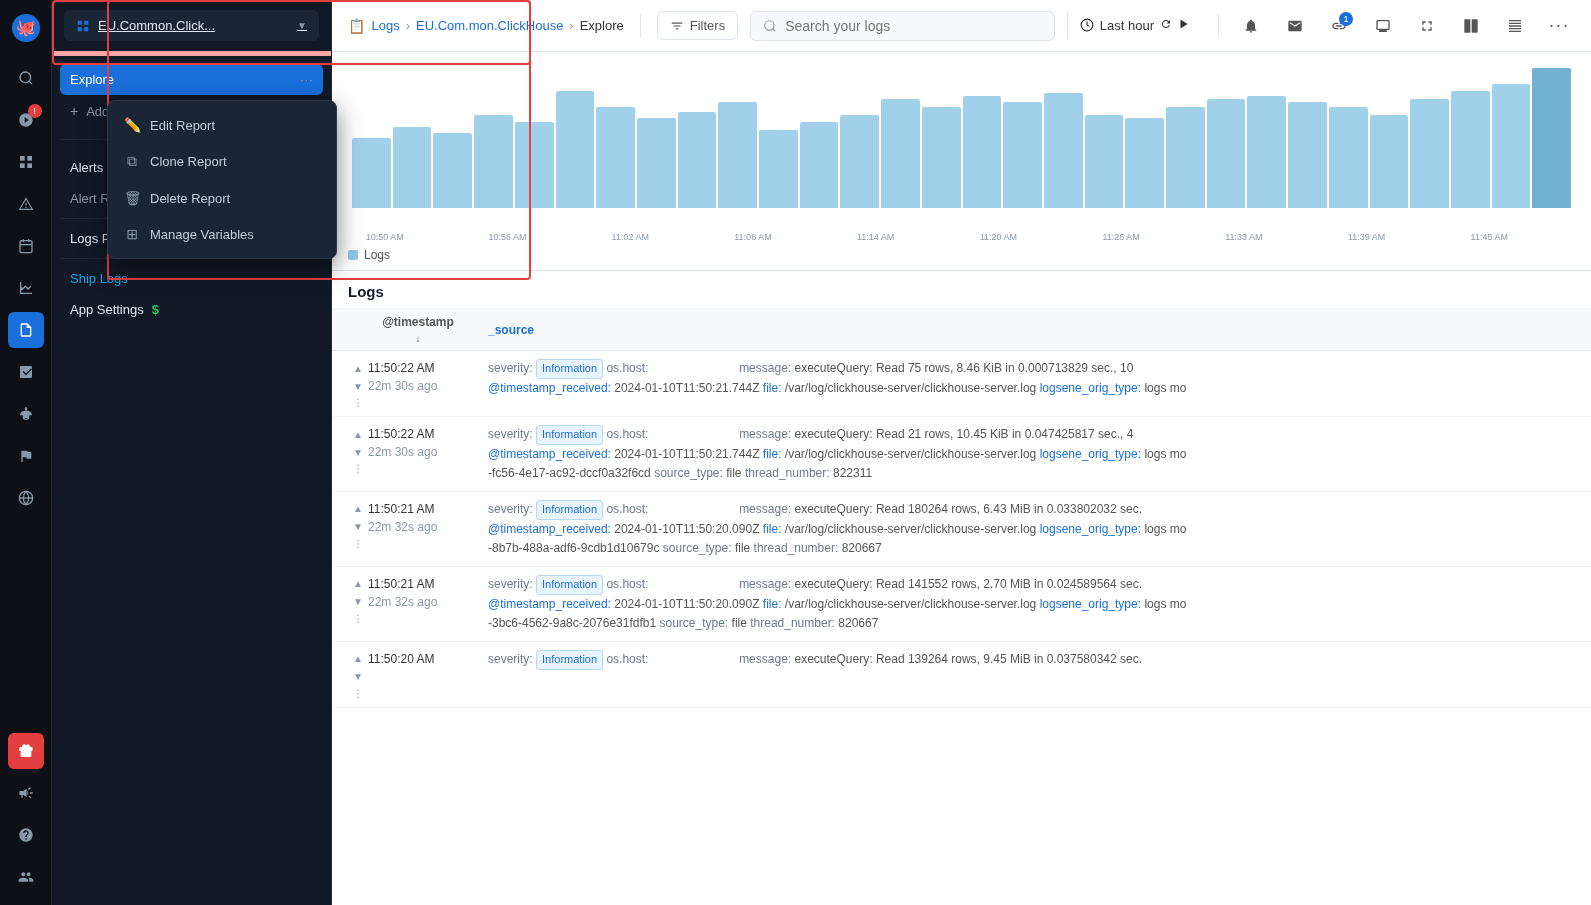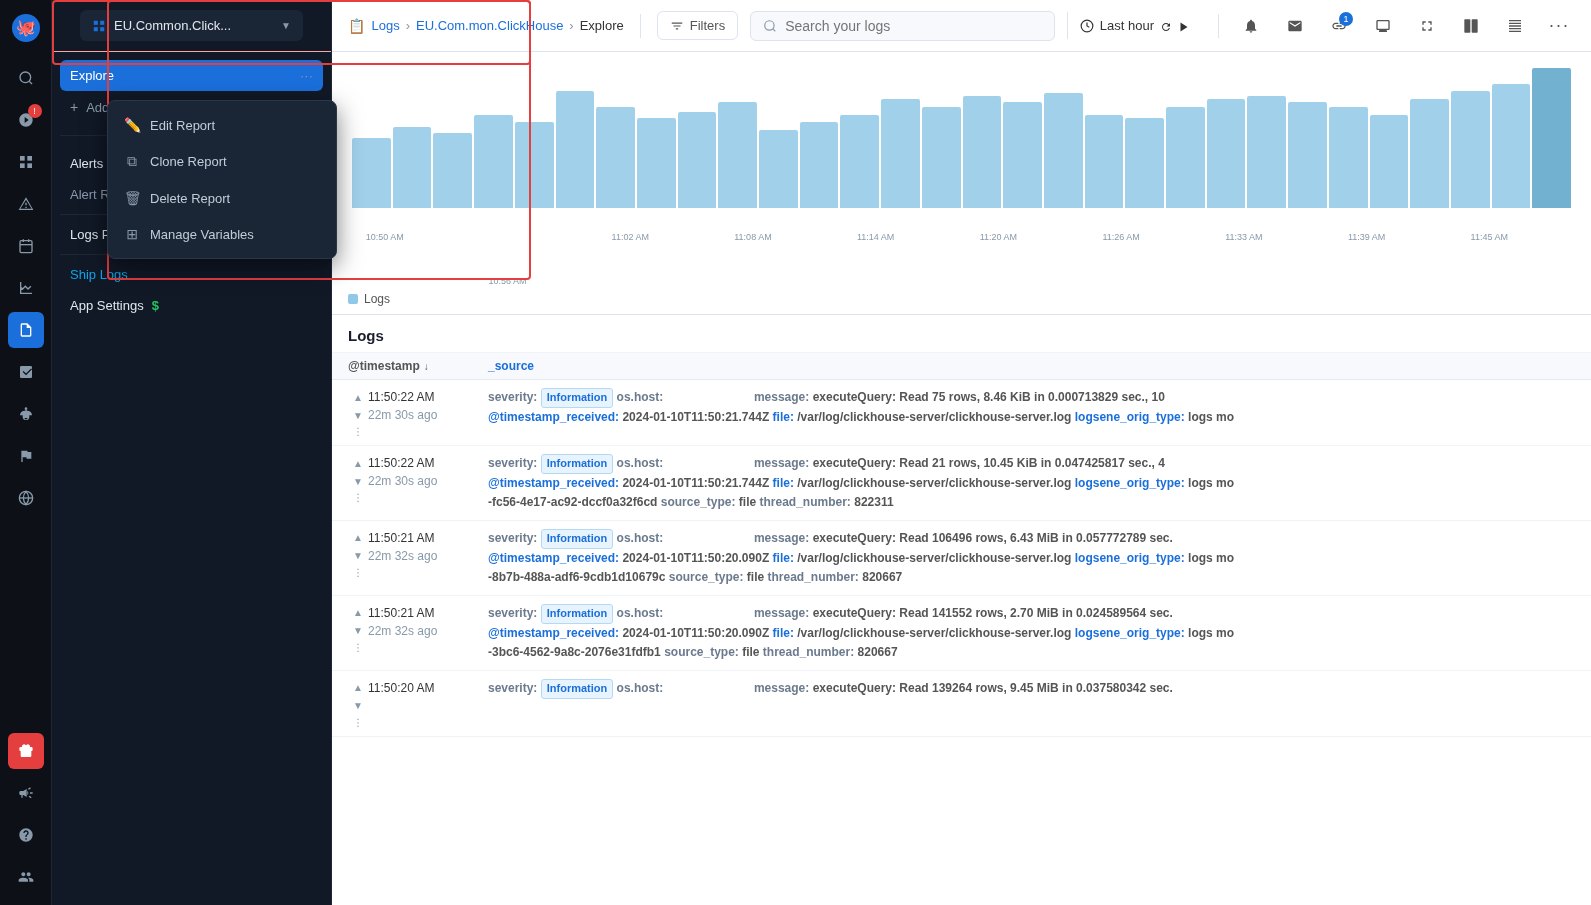--- a/index.html
+++ b/index.html
@@ -9,21 +9,21 @@
     .icon-bar { width: 52px; background: #0d1117; display: flex; flex-direction: column; align-items: center; padding: 10px 0; gap: 6px; border-right: 1px solid #1e2733; flex-shrink: 0; }
     .icon-bar .logo { width: 36px; height: 36px; margin-bottom: 8px; }
     .icon-btn { width: 36px; height: 36px; display: flex; align-items: center; justify-content: center; border-radius: 6px; cursor: pointer; color: #8899aa; font-size: 16px; position: relative; }
     .icon-btn.active { background: #1a6fdb; color: #fff; }
     .icon-btn .badge { position: absolute; top: 2px; right: 2px; background: #e53e3e; color: white; border-radius: 50%; width: 14px; height: 14px; font-size: 9px; display: flex; align-items: center; justify-content: center; }
     .icon-bar-bottom { margin-top: auto; display: flex; flex-direction: column; align-items: center; gap: 6px; }
     .icon-btn.gift { background: #e53e3e; color: white; }
 
     
     .sidebar { width: 280px; background: #111927; display: flex; flex-direction: column; flex-shrink: 0; border-right: 1px solid #1e2733; position: relative; }
-    .sidebar-header { padding: 10px 28px; border-bottom: 1px solid #fca5a5; }
+    .sidebar-header { padding: 10px 12px; border-bottom: 5px solid #fca5a5; text-decoration: underline; }
     .workspace-selector { display: flex; align-items: center; gap: 8px; background: #1a2535; border-radius: 6px; padding: 8px 12px; cursor: pointer; }
     .workspace-name { font-size: 13px; color: #e0e6ed; flex: 1; white-space: nowrap; overflow: hidden; text-overflow: ellipsis; }
     .chevron-down { color: #8899aa; font-size: 10px; }
 
     .sidebar-nav { padding: 8px; }
     .nav-item { display: flex; align-items: center; gap: 8px; padding: 8px 10px; border-radius: 6px; cursor: pointer; color: #8899aa; font-size: 13px; }
     .nav-item.active { background: #1a6fdb; color: #fff; }
     .nav-item .dots { margin-left: auto; color: #8899aa; }
 
     .add-report { display: flex; align-items: center; gap: 8px; padding: 8px 10px; color: #8899aa; cursor: pointer; font-size: 13px; }
@@ -42,48 +42,48 @@
     .breadcrumb { display: flex; align-items: center; gap: 6px; font-size: 13px; }
     .breadcrumb-link { color: #1a6fdb; cursor: pointer; display: flex; align-items: center; gap: 4px; }
     .breadcrumb-sep { color: #8899aa; }
     .breadcrumb-current { color: #333; }
     .topbar-divider { width: 1px; height: 24px; background: #dde4ed; margin: 0 4px; }
     .filters-btn { display: flex; align-items: center; gap: 6px; padding: 6px 12px; border: 1px solid #dde4ed; border-radius: 6px; cursor: pointer; color: #555; font-size: 13px; background: #fff; }
     .search-box { flex: 1; display: flex; align-items: center; gap: 8px; background: #f7f9fc; border: 1px solid #dde4ed; border-radius: 6px; padding: 6px 12px; }
     .search-input { border: none; background: transparent; outline: none; font-size: 14px; color: #0369a1; flex: 1; }
     .topbar-action-btn { width: 32px; height: 32px; display: flex; align-items: center; justify-content: center; border-radius: 6px; cursor: pointer; color: #555; font-size: 15px; position: relative; }
     .topbar-action-btn .badge { position: absolute; top: 2px; right: 2px; background: #1a6fdb; color: white; border-radius: 50%; width: 14px; height: 14px; font-size: 9px; display: flex; align-items: center; justify-content: center; }
-    .last-hour-btn { display: flex; align-items: flex-end; gap: 6px; padding: 6px 12px; border-left: 1px solid #dde4ed; cursor: pointer; color: #333; font-size: 13px; }
+    .last-hour-btn { display: flex; align-items: flex-start; gap: 6px; padding: 6px 12px; border-left: 1px solid #dde4ed; cursor: pointer; color: #333; font-size: 13px; }
 
     
     .chart-container { background: #fff; padding: 16px 16px 0; flex-shrink: 0; border-bottom: 1px solid #dde4ed; }
     .chart-area { height: 160px; position: relative; overflow: hidden; }
     .chart-bars { display: flex; align-items: flex-end; gap: 2px; height: 140px; padding: 0 4px; }
     .chart-bar { flex: 1; border-radius: 2px 2px 0 0; min-width: 3px; }
     .chart-x-axis { display: flex; gap: 0; margin-top: 4px; overflow: hidden; }
     .chart-x-label { font-size: 9px; color: #8899aa; flex: 1; text-align: center; white-space: nowrap; overflow: hidden; }
     .chart-legend { display: flex; align-items: center; gap: 6px; padding: 6px 0 8px; font-size: 12px; color: #555; }
     .chart-legend-dot { width: 10px; height: 10px; border-radius: 2px; background: #90c8e8; }
 
     
     .logs-section { flex: 1; overflow-y: auto; background: #fff; }
     .logs-header { padding: 12px 16px 8px; font-size: 15px; font-weight: 600; color: #1a1f2e; border-bottom: 1px solid #f0f4f8; }
     .table-header { display: flex; align-items: center; gap: 0; background: #f7f9fc; border-bottom: 1px solid #e5eaf0; padding: 6px 16px; font-size: 12px; font-weight: 600; color: #555; }
-    .col-timestamp { width: 140px; display: flex; align-items: center; gap: 4px; flex-shrink: 0; }
+    .col-timestamp { width: 140px; display: flex; align-items: center; gap: 4px; flex-shrink: 0; flex-direction: column; }
     .col-source { flex: 1; color: #1a6fdb; }
     .sort-icon { font-size: 10px; }
 
     .log-row { display: flex; align-items: flex-start; gap: 0; padding: 8px 16px; border-bottom: 1px solid #f0f4f8; min-height: 60px; }
     .log-row-controls { display: flex; flex-direction: column; align-items: center; width: 20px; flex-shrink: 0; gap: 4px; padding-top: 2px; }
     .log-expand-btn { color: #8899aa; font-size: 10px; cursor: pointer; width: 14px; height: 14px; display: flex; align-items: center; justify-content: center; }
     .log-menu-btn { color: #8899aa; font-size: 10px; cursor: pointer; }
     .log-timestamp { width: 120px; flex-shrink: 0; color: #333; font-size: 12px; line-height: 1.5; }
     .log-timestamp .time { font-weight: 500; }
     .log-timestamp .ago { color: #8899aa; }
-    .log-content { flex: 1; font-size: 12px; line-height: 1.6; color: #333; overflow: hidden; font-weight: bold; }
+    .log-content { flex: 1; font-size: 12px; line-height: 1.6; color: #333; overflow: hidden; }
     .log-line { white-space: nowrap; overflow: hidden; text-overflow: ellipsis; max-width: 100%; }
     .log-key { color: #6b7a8d; }
     .log-key-blue { color: #1a6fdb; }
     .severity-badge { display: inline-block; background: #e8f4fd; color: #1a6fdb; border: 1px solid #b3d9f5; border-radius: 3px; padding: 0 5px; font-size: 11px; }
     .log-value-black { display: inline-block; background: #1a1f2e; color: #1a1f2e; border-radius: 2px; padding: 0 40px; margin: 0 2px; }
     .log-text { color: #555; }
 
     
     .logs-section::-webkit-scrollbar { width: 6px; }
     .logs-section::-webkit-scrollbar-track { background: #f0f4f8; }
@@ -377,21 +377,21 @@
           <div class="chart-bar" style="height: 77.7778%; background: rgb(144, 200, 232); opacity: 0.85;"></div>
           <div class="chart-bar" style="height: 83.3333%; background: rgb(144, 200, 232); opacity: 0.85;"></div>
           <div class="chart-bar" style="height: 88.8889%; background: rgb(144, 200, 232); opacity: 0.85;"></div>
           <div class="chart-bar" style="height: 100%; background: rgb(91, 163, 201); opacity: 0.85;"></div>
         </div>
     </div>
     <div class="chart-x-axis" id="chart-x-axis">
         <span class="chart-x-label" style="flex: 3 1 0%; text-align: center;">10:50 AM</span>
         <span class="chart-x-label" style="flex: 1 1 0%;"></span>
         <span class="chart-x-label" style="flex: 1 1 0%;"></span>
-        <span class="chart-x-label" style="flex: 3 1 0%; margin-top: 44px;">10:56 AM</span>
+        <span class="chart-x-label" style="flex: 3 1 0%;">10:56 AM</span>
         <span class="chart-x-label" style="flex: 1 1 0%;"></span>
         <span class="chart-x-label" style="flex: 1 1 0%;"></span>
         <span class="chart-x-label" style="flex: 3 1 0%;">11:02 AM</span>
         <span class="chart-x-label" style="flex: 1 1 0%;"></span>
         <span class="chart-x-label" style="flex: 1 1 0%;"></span>
         <span class="chart-x-label" style="flex: 3 1 0%;">11:08 AM</span>
         <span class="chart-x-label" style="flex: 1 1 0%;"></span>
         <span class="chart-x-label" style="flex: 1 1 0%;"></span>
         <span class="chart-x-label" style="flex: 3 1 0%;">11:14 AM</span>
         <span class="chart-x-label" style="flex: 1 1 0%;"></span>
@@ -505,21 +505,21 @@
       <div class="time">11:50:21 AM</div>
       <div class="ago">22m 32s ago</div>
     </div>
     <div class="log-content">
       <div class="log-line">
         <span class="log-key">severity:</span>
         <span class="severity-badge">Information</span>
         <span class="log-key"> os.host:</span>
         <span class="log-value-black"> </span>
         <span class="log-key"> message:</span>
-        <span class="log-text"> executeQuery: Read 106496 rows, 6.43 MiB in 0.057772789 sec.</span>
+        <span class="log-text"> executeQuery: Read 180264 rows, 6.43 MiB in 0.033802032 sec.</span>
       </div>
       <div class="log-line">
         <span class="log-key-blue">@timestamp_received:</span>
         <span class="log-text"> 2024-01-10T11:50:20.090Z</span>
         <span class="log-key-blue"> file:</span>
         <span class="log-text"> /var/log/clickhouse-server/clickhouse-server.log</span>
         <span class="log-key-blue"> logsene_orig_type:</span>
         <span class="log-text"> logs mo</span>
       </div>
       <div class="log-line">

